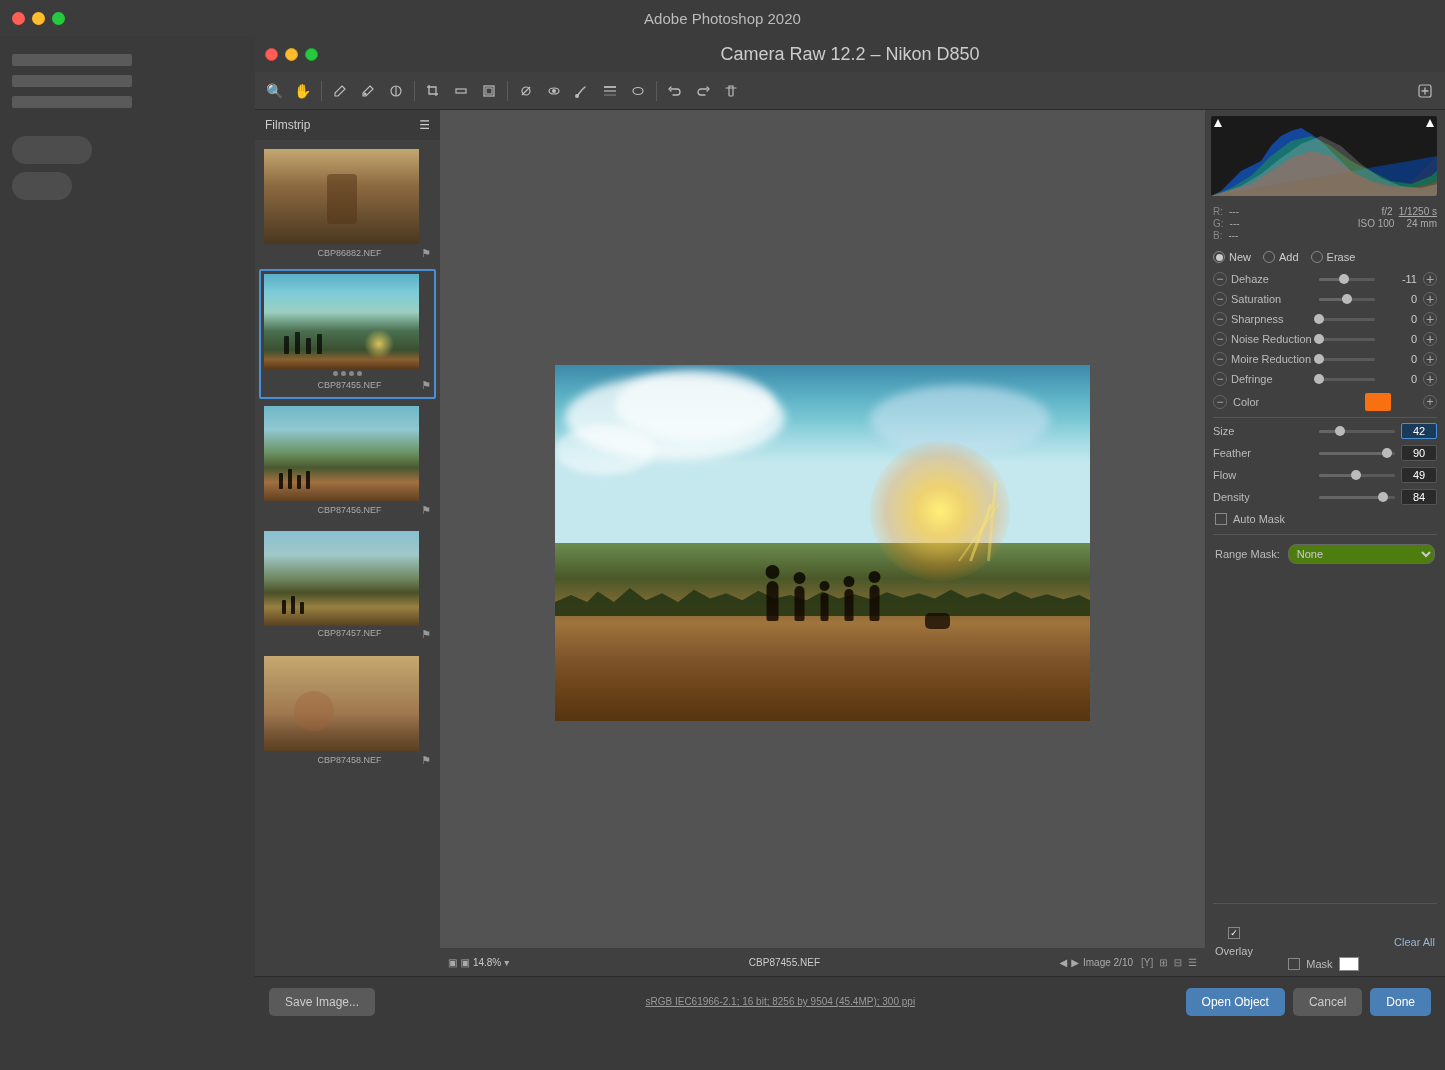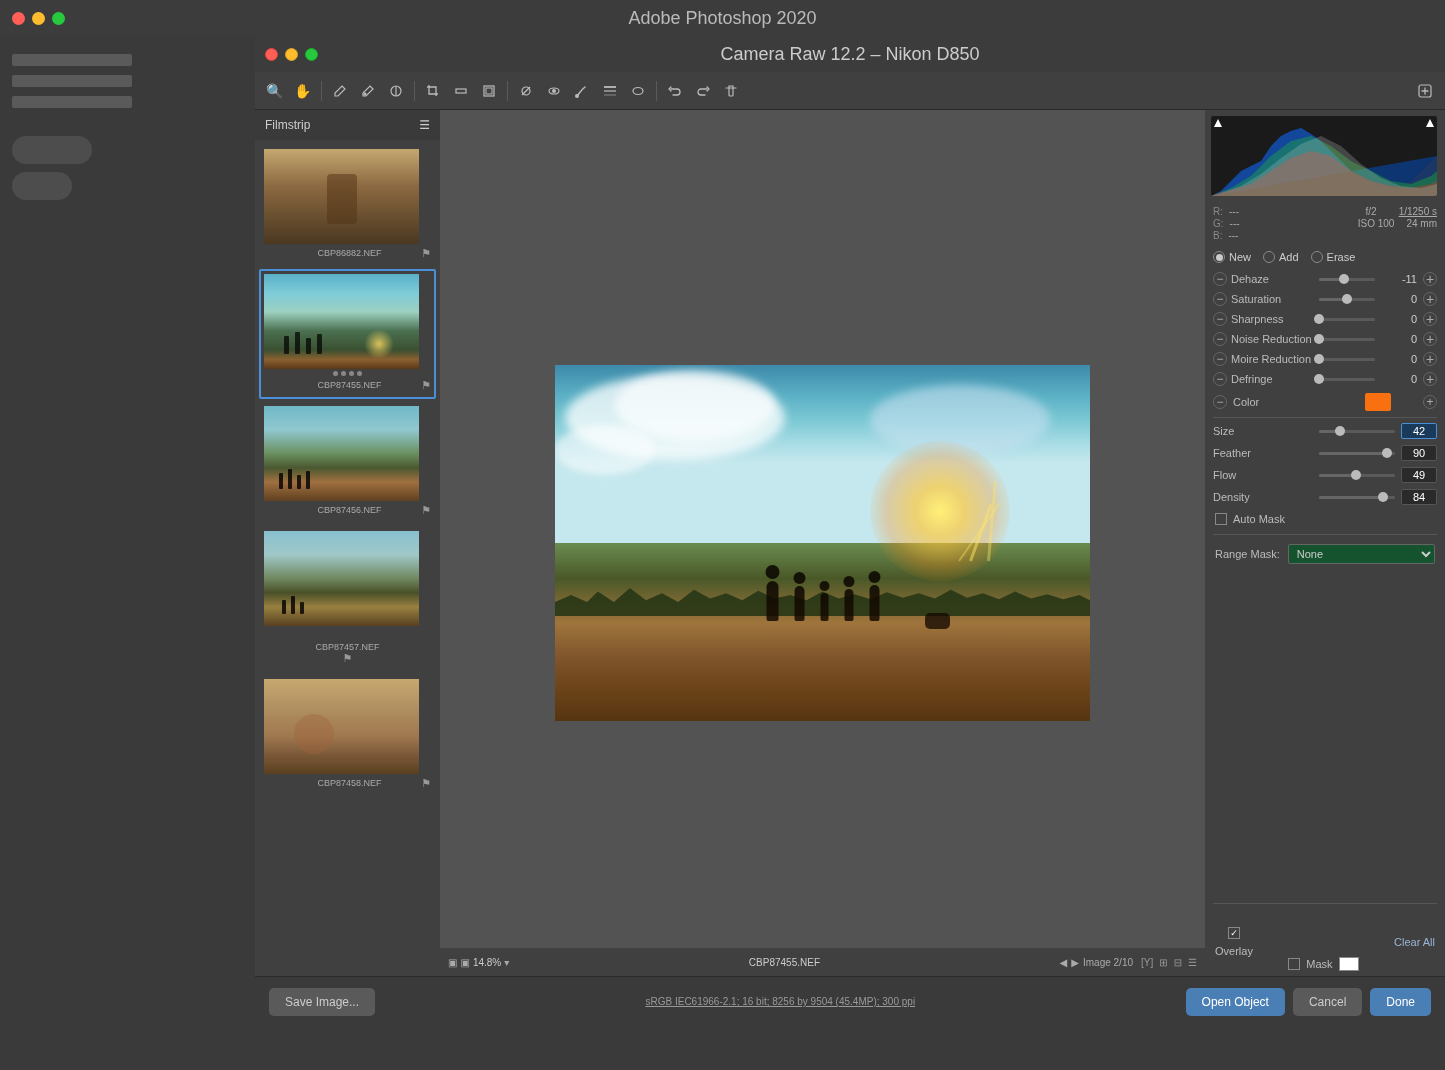--- a/index.html
+++ b/index.html
@@ -25,21 +25,21 @@
     .mac-dots { display: flex; gap: 7px; }
     .mac-dot {
       width: 13px; height: 13px;
       border-radius: 50%;
     }
     .mac-dot.close { background: #ff5f56; }
     .mac-dot.min { background: #ffbd2e; }
     .mac-dot.max { background: #27c93f; }
     .mac-title {
       position: absolute; left: 50%; transform: translateX(-50%);
-      font-size: 18px; color: #bbb; font-weight: 500;
+      font-size: 15px; color: #bbb; font-weight: 500;
     }
 
     
     .ps-sidebar {
       position: absolute;
       left: 0; top: 36px;
       width: 255px; height: calc(1070px - 36px);
       background: #3a3a3a;
       padding: 10px 12px;
       display: flex;
@@ -485,26 +485,26 @@
 
     
     .range-mask-row {
       display: flex; align-items: center;
       padding: 5px 10px;
       gap: 8px;
       font-size: 11px; color: #bbb;
       flex-shrink: 0;
     }
     .range-mask-select {
-      background: #14532d;
+      background: #4d7c0f;
       border: 1px solid #666;
       color: #ccc;
       font-size: 11px;
       padding: 2px 4px;
-      border-radius: 2px;
+      border-radius: 8px;
       flex: 1;
     }
 
     
     .cr-bottombar {
       height: 50px;
       background: #3a3a3a;
       display: flex;
       align-items: center;
       justify-content: space-between;
@@ -757,21 +757,21 @@
         </div>
 
         <div class="film-item">
           <div class="film-thumb thumb-4">
             <div style="position:absolute;bottom:12px;left:18px;display:flex;gap:5px;align-items:flex-end;">
               <div style="width:4px;height:14px;background:rgba(0,0,0,0.8);border-radius:1px;"></div>
               <div style="width:4px;height:18px;background:rgba(0,0,0,0.8);border-radius:1px;"></div>
               <div style="width:4px;height:12px;background:rgba(0,0,0,0.8);border-radius:1px;"></div>
             </div>
           </div>
-          <div style="display:flex;align-items:center;justify-content:space-between;padding:2px 0;flex-direction:column;">
+          <div style="display:flex;align-items:flex-start;justify-content:space-between;padding:2px 0;">
             <div style="width:14px;height:14px;"></div>
             <div class="film-name">CBP87457.NEF</div>
             <div style="font-size:11px;color:#999;">⚑</div>
           </div>
         </div>
 
         <div class="film-item">
           <div class="film-thumb thumb-5">
             <div style="position:absolute;bottom:20px;left:30px;width:40px;height:40px;background:rgba(160,100,60,0.4);border-radius:50%;"></div>
           </div>
@@ -872,21 +872,21 @@
         </div>
       </div>
 
       <div class="exif-info">
         <div class="exif-row">
           <span class="exif-label">R:</span>
           <span>---</span>
         </div>
         <div class="exif-row" style="justify-content:flex-end;">
           <span>f/2</span>
-          <span style="margin-left:16px;text-decoration:underline;">1/1250 s</span>
+          <span style="margin-left:0;text-decoration:underline;">1/1250 s</span>
         </div>
         <div class="exif-row">
           <span class="exif-label">G:</span>
           <span>---</span>
         </div>
         <div class="exif-row" style="justify-content:flex-end;">
           <span>ISO 100</span>
           <span style="margin-left:6px;">24 mm</span>
         </div>
         <div class="exif-row">

